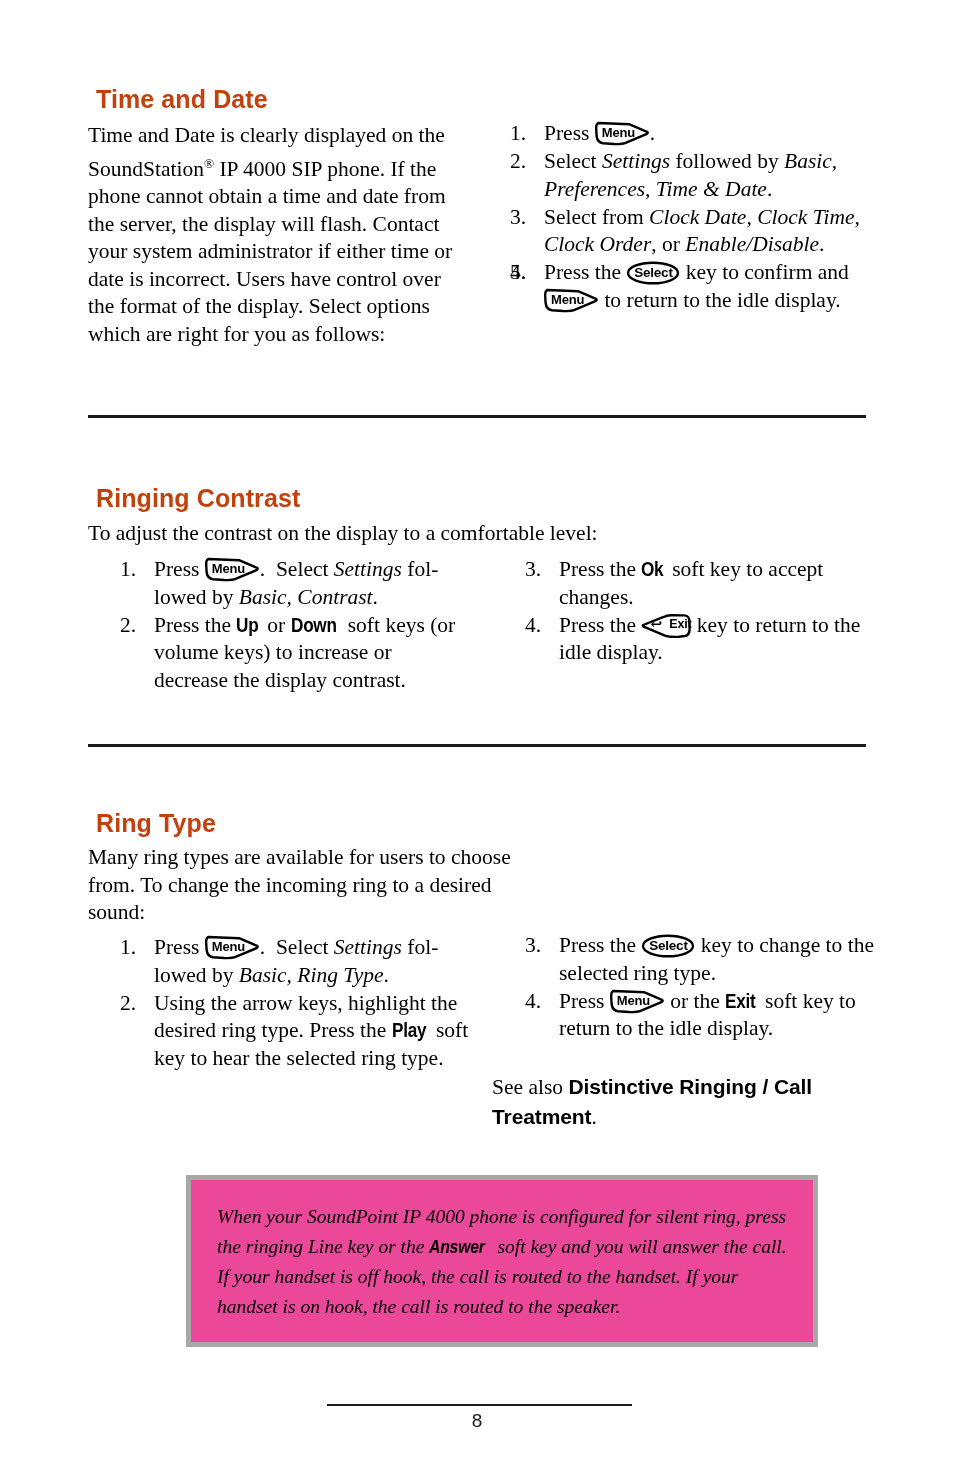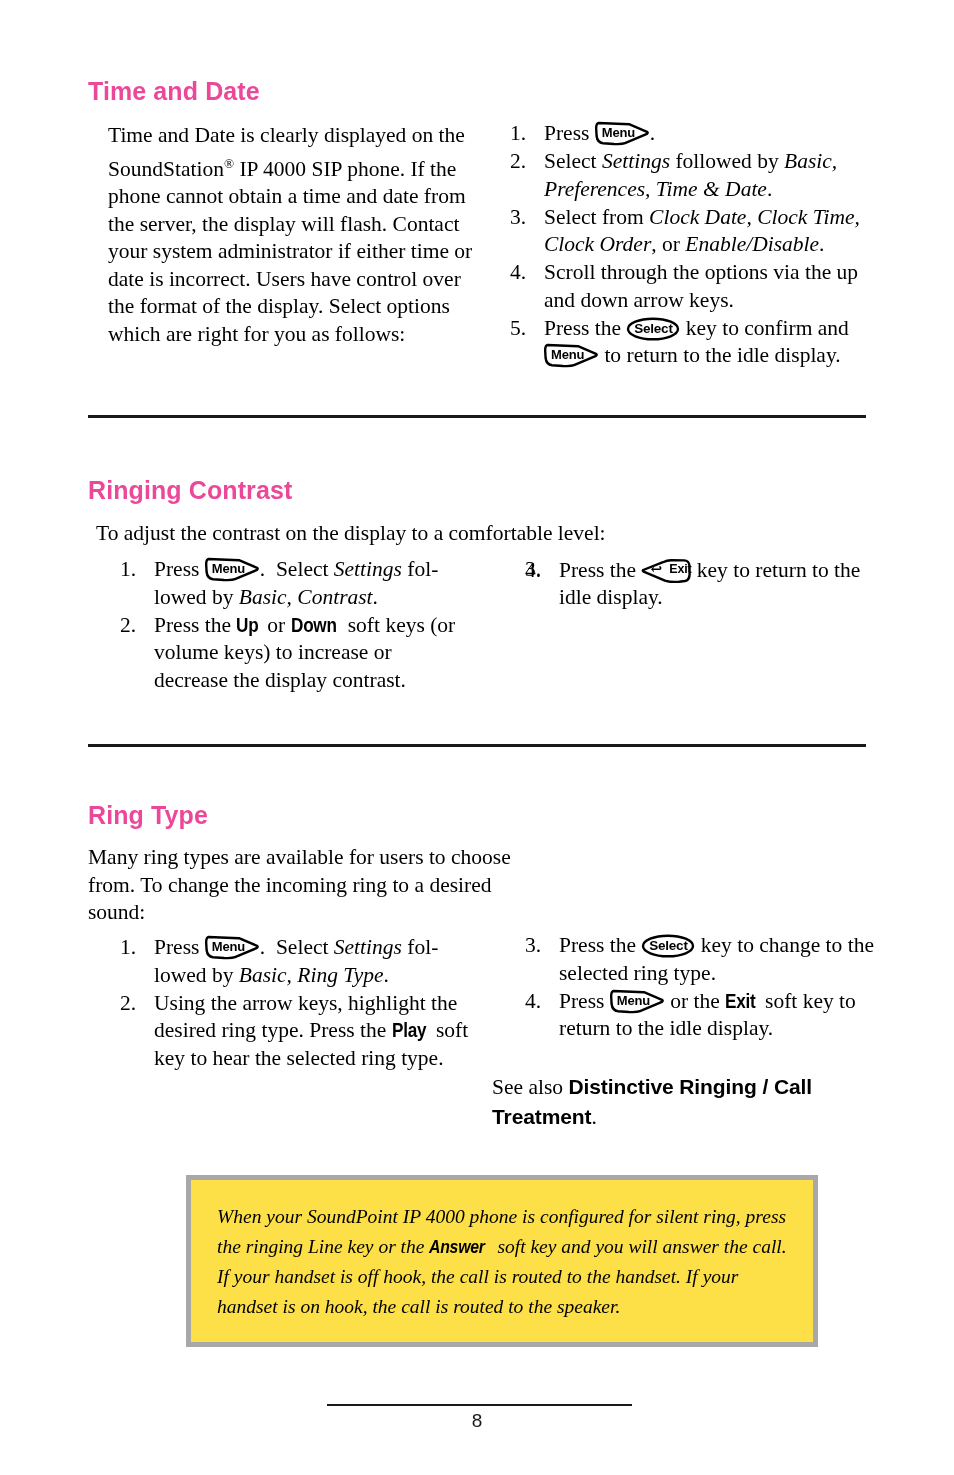--- a/index.html
+++ b/index.html
@@ -21,33 +21,33 @@
     width: 954px;
     height: 1475px;
   }
 
   
   .section-heading {
     font-family: "Liberation Sans", "DejaVu Sans", sans-serif;
     font-weight: bold;
     font-size: 25px;
     letter-spacing: 0.1px;
-    color: #ec4899;
-    margin: 0;
+    color: #c2410c;
+    margin: 8px;
     line-height: 1.1;
   }
 
   
   .prose {
     font-size: 21.5px;
     line-height: 27.5px;
     margin: 0;
     text-align: left;
   }
-  .intro-narrow { width: 372px; margin-left: 20px; }
+  .intro-narrow { width: 372px; }
   .intro-wide   { width: 790px; }
   .intro-ring   { width: 440px; }
 
   
   ol.steps {
     margin: 0;
     padding: 0;
     list-style: none;
     font-size: 21.5px;
     line-height: 27.5px;
@@ -135,21 +135,21 @@
   }
 
   
   .note-box {
     position: absolute;
     left: 186px;
     top: 1175px;
     width: 632px;
     box-sizing: border-box;
     border: 5px solid #a8a8a8;
-    background: #fde047;
+    background: #ec4899;
     padding: 22px 26px 20px 26px;
   }
   .note-text {
     font-style: italic;
     font-size: 19.5px;
     line-height: 30px;
     margin: 0;
   }
   .note-text .softkey { font-size: 18px; vertical-align: baseline; }
 
@@ -190,51 +190,51 @@
               <path d="M3.5 3.0 L34 4.2 L52 11.8 Q53.4 12.8 52 13.9 L30 23.2 Q27 24.4 19 24.0 L8 23.2 Q2.4 22.6 1.6 16.0 L1.2 9.0 Q1.0 3.6 3.5 3.0 Z" fill="#ffffff" stroke="#000000" stroke-width="2.4" stroke-linejoin="round"></path>
             </svg><span class="kt">Menu</span></span>.</span>
     </li>
     <li>
       <span class="num">2.</span><span>Select <i>Settings</i> followed by <i>Basic, Preferences, Time &amp; Date</i>.</span>
     </li>
     <li>
       <span class="num">3.</span><span>Select from <i>Clock Date, Clock Time, Clock Order</i>, or <i>Enable/Disable</i>.</span>
     </li>
     <li>
-      <span class="num">4.</span><span>Scroll through the options via the up and down arrow keys.</span>
+      <span class="num">4.</span>
     </li>
     <li>
       <span class="num">5.</span><span>Press the <span class="keyicon key-select"><svg viewBox="0 0 54 24" width="54" height="24">
               <ellipse cx="27" cy="12" rx="25" ry="10.3" fill="#ffffff" stroke="#000000" stroke-width="2.4"></ellipse>
             </svg><span class="kt">Select</span></span> key to confirm and <span class="keyicon key-menu"><svg viewBox="0 0 55 26" width="55" height="26">
               <path d="M3.5 3.0 L34 4.2 L52 11.8 Q53.4 12.8 52 13.9 L30 23.2 Q27 24.4 19 24.0 L8 23.2 Q2.4 22.6 1.6 16.0 L1.2 9.0 Q1.0 3.6 3.5 3.0 Z" fill="#ffffff" stroke="#000000" stroke-width="2.4" stroke-linejoin="round"></path>
             </svg><span class="kt">Menu</span></span> to return to the idle display.</span>
     </li>
   </ol>
 
   <div class="rule-thick" style="top:415px;"></div>
 
   <h2 class="section-heading abs" style="left:88px; top:477px;">Ringing Contrast</h2>
 
-  <p class="prose intro-wide abs" style="left:96px; top:520px;">To adjust the contrast on the display to a comfortable level:</p>
+  <p class="prose intro-wide abs" style="left:88px; top:520px;">To adjust the contrast on the display to a comfortable level:</p>
 
   <ol class="steps abs" style="left:120px; top:556px; width:345px;">
     <li>
       <span class="num">1.</span><span>Press <span class="keyicon key-menu"><svg viewBox="0 0 55 26" width="55" height="26">
               <path d="M3.5 3.0 L34 4.2 L52 11.8 Q53.4 12.8 52 13.9 L30 23.2 Q27 24.4 19 24.0 L8 23.2 Q2.4 22.6 1.6 16.0 L1.2 9.0 Q1.0 3.6 3.5 3.0 Z" fill="#ffffff" stroke="#000000" stroke-width="2.4" stroke-linejoin="round"></path>
             </svg><span class="kt">Menu</span></span>.&nbsp; Select <i>Settings</i> fol-lowed by <i>Basic, Contrast</i>.</span>
     </li>
     <li>
       <span class="num">2.</span><span>Press the <span class="softkey">Up</span> or <span class="softkey">Down</span> soft keys (or volume keys) to increase or decrease the display contrast.</span>
     </li>
   </ol>
 
   <ol class="steps abs" style="left:525px; top:556px; width:345px;">
     <li>
-      <span class="num">3.</span>
+      <span class="num">3.</span><span>Press the <span class="softkey">Ok</span> soft key to accept changes.</span>
     </li>
     <li>
       <span class="num">4.</span><span>Press the <span class="keyicon key-exit"><svg viewBox="0 0 50 25" width="50" height="25">
               <path d="M2.2 12.0 Q1.2 12.8 2.6 13.6 L24 22.6 Q30 24.6 38 23.8 L44 23.0 Q48.4 22.2 48.6 16.4 L48.4 7.6 Q48.0 2.6 43.0 2.4 L30 2.2 Q26 2.2 22 4.2 Z" fill="#ffffff" stroke="#000000" stroke-width="2.4" stroke-linejoin="round"></path>
             </svg><span class="karrow">↩</span><span class="kt">Exit</span></span> key to return to the idle display.</span>
     </li>
   </ol>
 
   <div class="rule-thick" style="top:744px;"></div>
 

